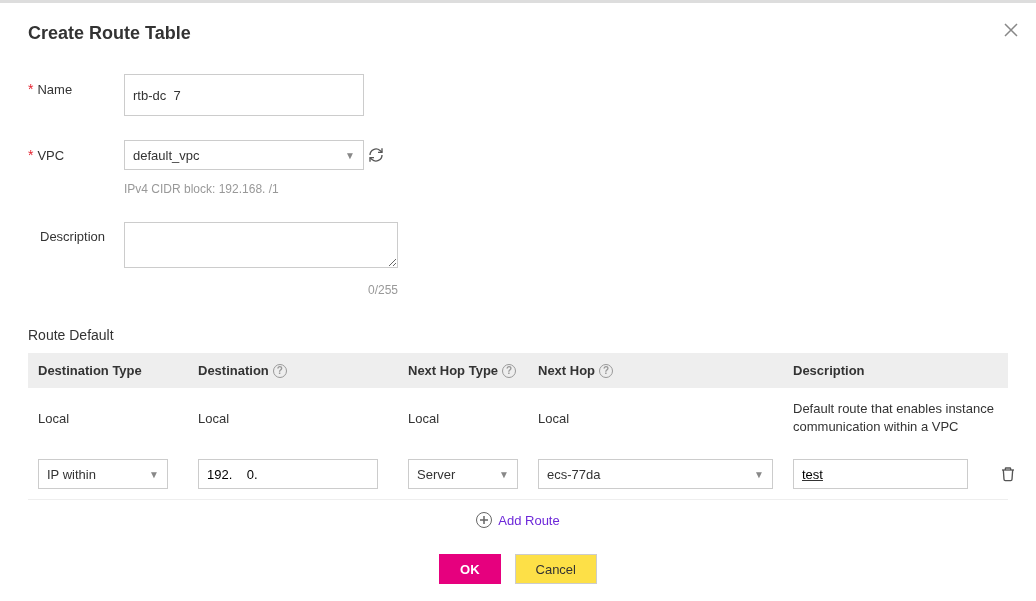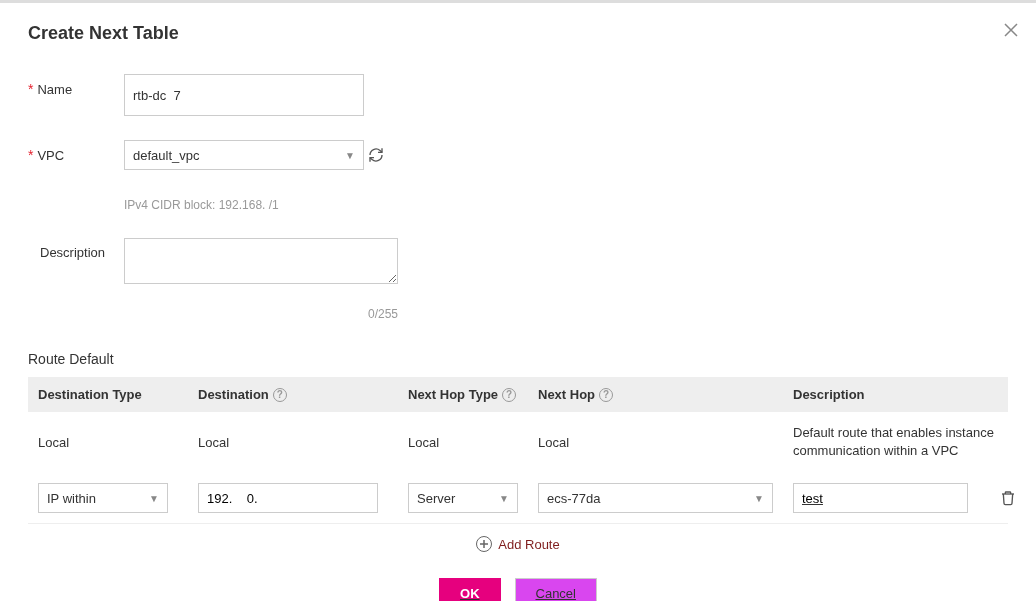--- a/index.html
+++ b/index.html
@@ -80,39 +80,39 @@
     }
     .caret-down { color: #888; font-size: 10px; }
     .refresh-icon {
       color: #666;
       cursor: pointer;
     }
     .refresh-icon svg { width: 16px; height: 16px; display: block; }
     .helper-text {
       color: #999;
       font-size: 12px;
-      margin-top: 26px;
+      margin-top: 10px;
       line-height: 1.5;
     }
     .textarea {
       width: 274px;
       height: 46px;
       border: 1px solid #ccc;
       padding: 6px 8px;
       font-size: 13px;
       outline: none;
       resize: both;
       font-family: inherit;
     }
     .char-count {
       color: #999;
       font-size: 12px;
       text-align: right;
       width: 274px;
-      margin-top: 20px;
+      margin-top: 12px;
     }
     .section-title {
       font-size: 14px;
       color: #333;
       margin-top: 30px;
       margin-bottom: 10px;
     }
     .route-table { width: 100%; }
     .table-header {
       background: #eee;
@@ -163,49 +163,49 @@
     .col-nhtype .cell-select { width: 110px; }
     .col-nh .cell-select { width: 235px; }
     .col-desc .cell-input { width: 175px; height: 30px; border: 1px solid #ccc; padding: 0 8px; font-size: 13px; outline: none;}
     .delete-icon {
       color: #666; cursor: pointer; margin-left: 8px; display: inline-flex;
     }
     .delete-icon svg { width: 16px; height: 16px; }
     .divider-line { height: 1px; background: #eee; margin: 0; }
     .add-route-row {
       display: flex; align-items: center; justify-content: center; gap: 6px;
-      padding: 12px 0; cursor: pointer; color: #7f1d1d;
+      padding: 12px 0; cursor: pointer; color: #6d28d9;
     }
     .plus-icon {
       display: inline-flex; align-items: center; justify-content: center;
       width: 16px; height: 16px; border: 1.5px solid #666; border-radius: 50%; color: #666;
     }
     .button-row {
-      display: flex; justify-content: center; gap: 14px; margin-top: 14px; text-decoration: underline;
+      display: flex; justify-content: center; gap: 14px; margin-top: 14px;
     }
     .btn {
       height: 30px; padding: 0 20px; font-size: 13px; border: 1px solid transparent; cursor: pointer;
       display: inline-flex; align-items: center;
     }
     .btn-primary { background: #e6007e; color: #fff; font-weight: 600; }
-    .btn-secondary { background: #d946ef; color: #333; border-color: #ccc; }
+    .btn-secondary { background: #fde047; color: #333; border-color: #ccc; }
   </style>
 </head>
 <body>
 
 <div class="top-divider"></div>
 
 <div class="modal">
   <div class="close-btn">
     <svg width="14" height="14" viewBox="0 0 14 14">
         <path d="M1 1 L13 13 M13 1 L1 13" stroke="#888" stroke-width="1.5"></path>
       </svg>
   </div>
 
-  <h1 class="page-title">Create Next Table</h1>
+  <h1 class="page-title">Create Route Table</h1>
 
   <div class="form-row">
     <div class="form-label">
       <span class="required-star">*</span>
       <span>Name</span>
     </div>
     <div class="form-field">
       <input class="text-input" type="text" value="rtb-dc  7" style="">
     </div>
   </div>

